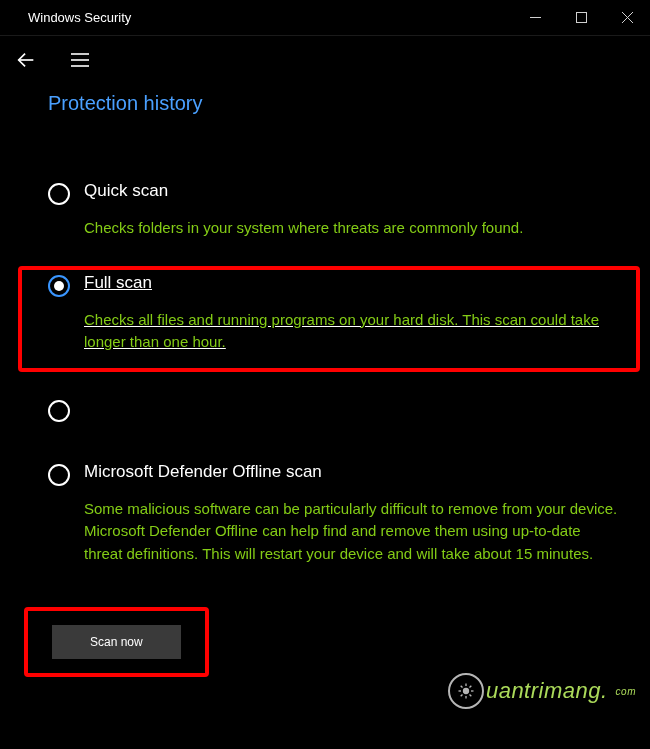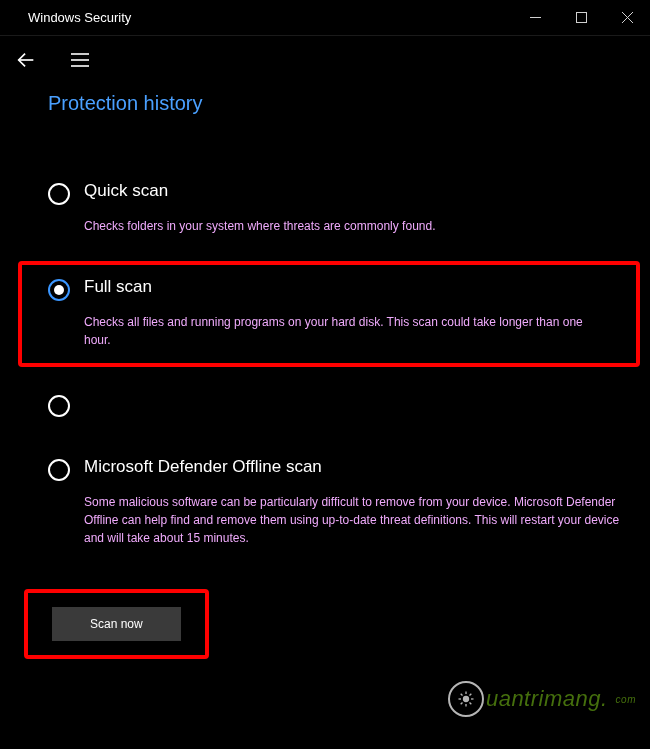--- a/index.html
+++ b/index.html
@@ -93,58 +93,59 @@
   .opt-body {
     margin-left: 14px;
     padding-right: 18px;
   }
   .opt-title {
     font-size: 17px;
     color: #fff;
     margin-bottom: 16px;
   }
   .opt-desc {
-    font-size: 12px;
-    color: #f0abfc;
+    font-size: 15px;
+    color: #84cc16;
     line-height: 1.5;
   }
   .highlight {
     border: 4px solid #ff0000;
     border-radius: 4px;
   }
   .option.highlight {
     margin-left: -30px;
     padding-left: 26px;
     margin-right: 10px;
-    padding-top: 12px;
+    padding-top: 3px;
     padding-bottom: 14px;
     margin-bottom: 20px;
     margin-top: -8px;
+    text-decoration: underline;
   }
   .action-wrap {
     display: inline-block;
     padding: 14px 24px;
     margin-left: -24px;
     margin-top: 8px;
   }
   .action-btn {
     background: #3a3a3a;
     color: #fff;
     border: none;
     font-size: 12px;
     padding: 10px 38px;
     font-family: inherit;
   }
   .watermark {
     position: absolute;
     right: 14px;
-    bottom: 32px;
-    display: flex;
-    align-items: center;
-    color: #4d7c0f;
+    bottom: 40px;
+    display: flex;
+    align-items: center;
+    color: #bef264;
     font-size: 22px;
     font-style: italic;
     font-weight: 500;
     letter-spacing: 0.5px;
     opacity: 0.9;
     text-shadow: 0 0 4px rgba(0,0,0,0.8);
     text-align: center;
   }
   .watermark .wm-icon {
     width: 36px; height: 36px;

